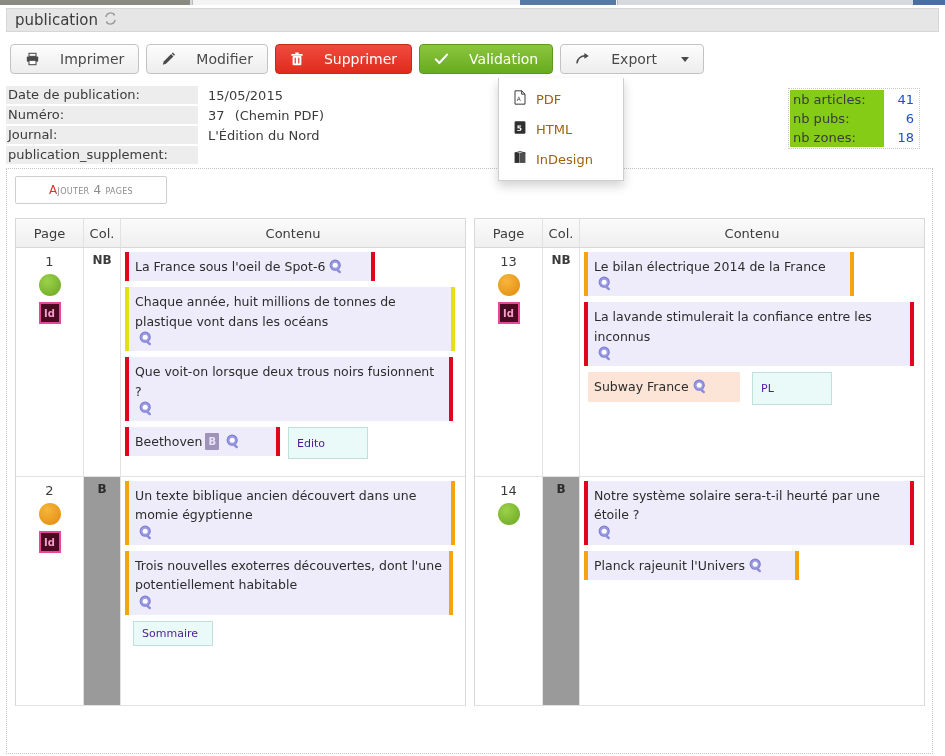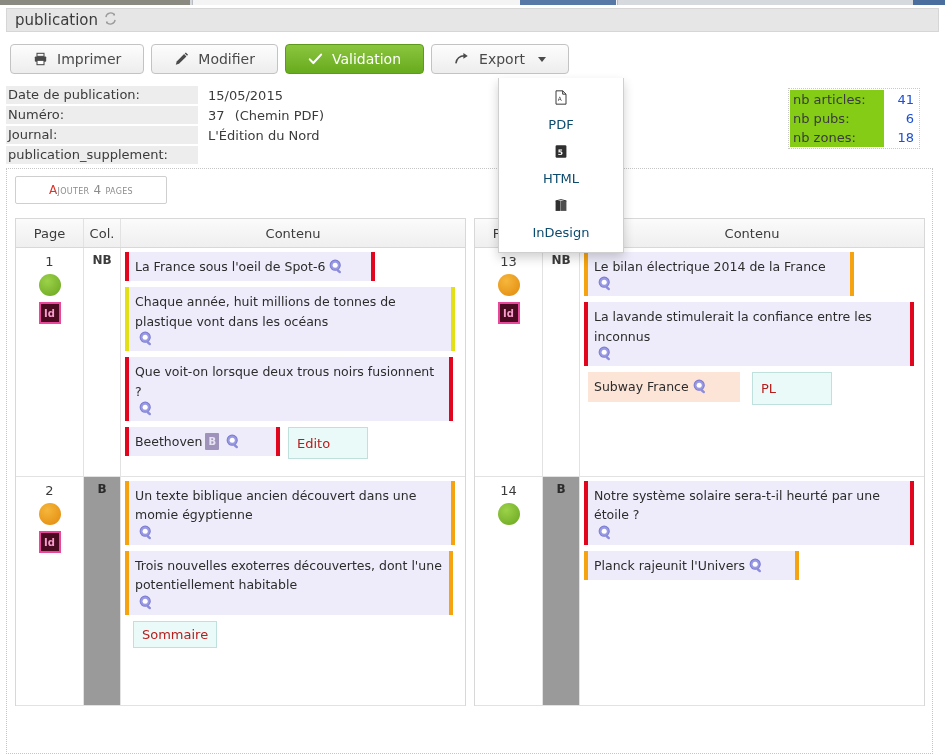--- a/index.html
+++ b/index.html
@@ -25,42 +25,42 @@
     background:#e6e6e6;border:1px solid #d6d6d6;
     display:flex;align-items:center;padding:0 8px;box-sizing:border-box;
   }
   .titlebar .t{font-size:15px;color:#3b3b3b;}
   .refresh-ico{margin-left:6px;color:#9a9a9a;font-size:13px;display:inline-block;}
 
   
   .toolbar{position:absolute;left:10px;top:44px;height:30px;display:flex;gap:7px;}
   .btn{
     height:30px;box-sizing:border-box;border-radius:4px;
-    display:flex;align-items:center;justify-content:center;gap:9px;
-    padding:0 22px;font-size:14px;cursor:pointer;white-space:nowrap;
+    display:flex;align-items:center;justify-content:center;gap:20px;
+    padding:0 14px;font-size:14px;cursor:pointer;white-space:nowrap;
     border:1px solid #c3c3c3;
   }
   .btn-default{background:linear-gradient(#fdfdfd,#ededed);color:#4a4a4a;}
   .btn-danger{background:linear-gradient(#ef4b3e,#e02b1c);border-color:#c22a1b;color:#fff;}
   .btn-success{background:linear-gradient(#8bc53f,#67ab1e);border-color:#5d9a1c;color:#fff;}
   .btn .ic{display:inline-flex;align-items:center;}
   .caret{
     display:inline-block;width:0;height:0;margin-left:4px;
     border-left:4px solid transparent;border-right:4px solid transparent;
     border-top:5px solid #4a4a4a;
   }
 
   
   .dropdown{
     position:absolute;left:498px;top:78px;width:124px;
     background:#fff;border:1px solid #cfcfcf;border-top:none;
     box-shadow:0 5px 10px rgba(0,0,0,.18);
     padding:6px 0;z-index:40;
   }
-  .dd-item{display:flex;align-items:center;gap:9px;padding:6px 14px;font-size:13px;color:#0c4a6e;cursor:pointer;flex-direction:column;}
+  .dd-item{display:flex;align-items:center;gap:9px;padding:6px 14px;font-size:13px;color:#a16207;cursor:pointer;}
 
   
   .info{position:absolute;left:6px;top:86px;width:330px;}
   .info-row{display:flex;height:18px;align-items:center;margin-bottom:2px;}
   .info-label{width:192px;background:#ededed;height:18px;line-height:18px;font-size:13px;color:#3b3b3b;padding-left:2px;box-sizing:border-box;}
   .info-value{padding-left:10px;font-size:13px;color:#3b3b3b;white-space:nowrap;}
   .info-value .sub{margin-left:6px;}
 
   
   .stats{position:absolute;left:788px;top:88px;width:132px;border:1px dotted #c9c9c9;padding:1px;box-sizing:border-box;}
@@ -114,22 +114,22 @@
   .artbox.peach{background:#fce4d6;}
   .bar{width:4px;flex:none;}
   .bar.red{background:#e2051e;}
   .bar.yellow{background:#e4e017;}
   .bar.orange{background:#f5a30f;}
   .bar.none{background:transparent;}
   .mag{display:inline-block;width:15px;height:15px;vertical-align:-3px;margin-left:4px;flex:none;}
   .bbadge{display:inline-block;background:#9f92bb;color:#e9e4f4;font-size:10px;font-weight:bold;padding:1px 3px;margin:0 3px;border-radius:1px;}
 
   .tagbox{
-    border:1px solid #bfe0dc;background:#eafaf8;color:#b91c1c;
-    font-size:13px;padding:5px 8px;box-sizing:border-box;
+    border:1px solid #bfe0dc;background:#eafaf8;color:#4c1d95;
+    font-size:11px;padding:5px 8px;box-sizing:border-box;
     min-width:80px;margin-left:8px;display:flex;align-items:center;cursor:pointer;
   }
   .row-wrap{display:flex;align-items:stretch;margin-bottom:3px;}
 </style>
 </head>
 <body>
 
 <div class="chrome">
   <div class="tabstrip">
     <div class="tab-a"></div>
@@ -169,20 +169,32 @@
   <div class="btn btn-default">
     <span class="ic">
       <svg width="15" height="14" viewBox="0 0 16 16">
         <path d="M1.5 14.5l1-3.6L11 2.4l2.6 2.6-8.5 8.5z" fill="#4a4a4a"></path>
         <path d="M11.7 1.7l1.2-1.2 2.6 2.6-1.2 1.2z" fill="#4a4a4a"></path>
       </svg>
     </span>
     <span>Modifier</span>
   </div>
 
+  <div class="btn btn-danger">
+    <span class="ic">
+      <svg width="14" height="14" viewBox="0 0 16 16">
+        <rect x="3" y="4.5" width="10" height="10.5" rx="1" fill="#fff"></rect>
+        <rect x="1.5" y="2.3" width="13" height="2" rx="0.6" fill="#fff"></rect>
+        <rect x="6" y="0.6" width="4" height="1.8" fill="#fff"></rect>
+        <rect x="5.3" y="6.5" width="1.3" height="6.6" fill="#e02b1c"></rect>
+        <rect x="9.4" y="6.5" width="1.3" height="6.6" fill="#e02b1c"></rect>
+      </svg>
+    </span>
+    <span>Supprimer</span>
+  </div>
 
   <div class="btn btn-success">
     <span class="ic">
       <svg width="15" height="14" viewBox="0 0 16 16">
         <path d="M1.5 8.4l4 4.2L14.4 3" fill="none" stroke="#fff" stroke-width="2.4" stroke-linecap="round" stroke-linejoin="round"></path>
       </svg>
     </span>
     <span>Validation</span>
   </div>
 

